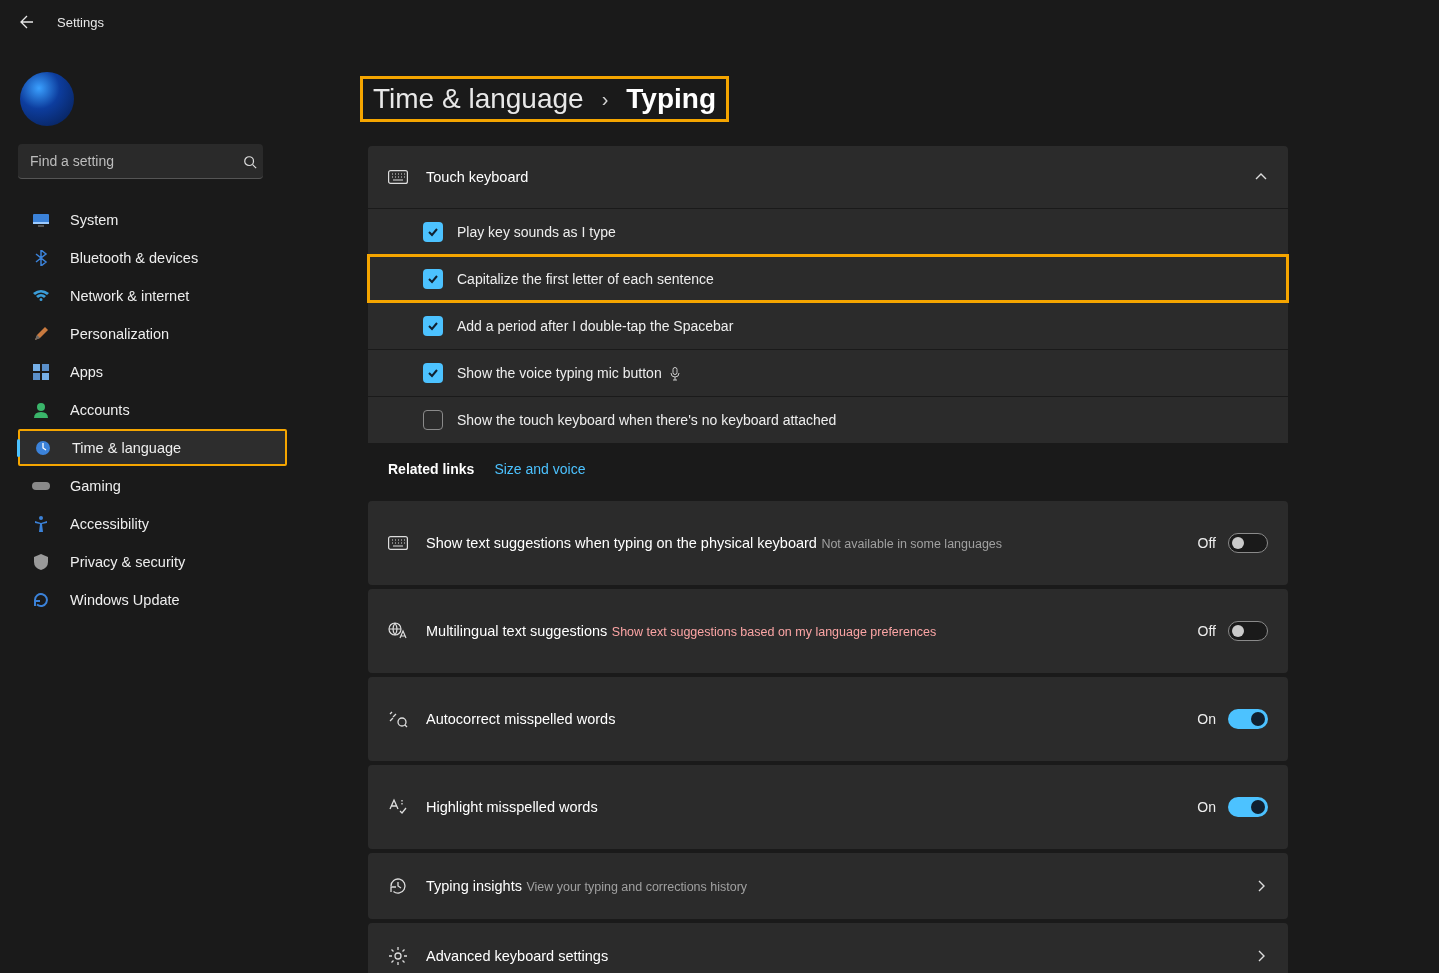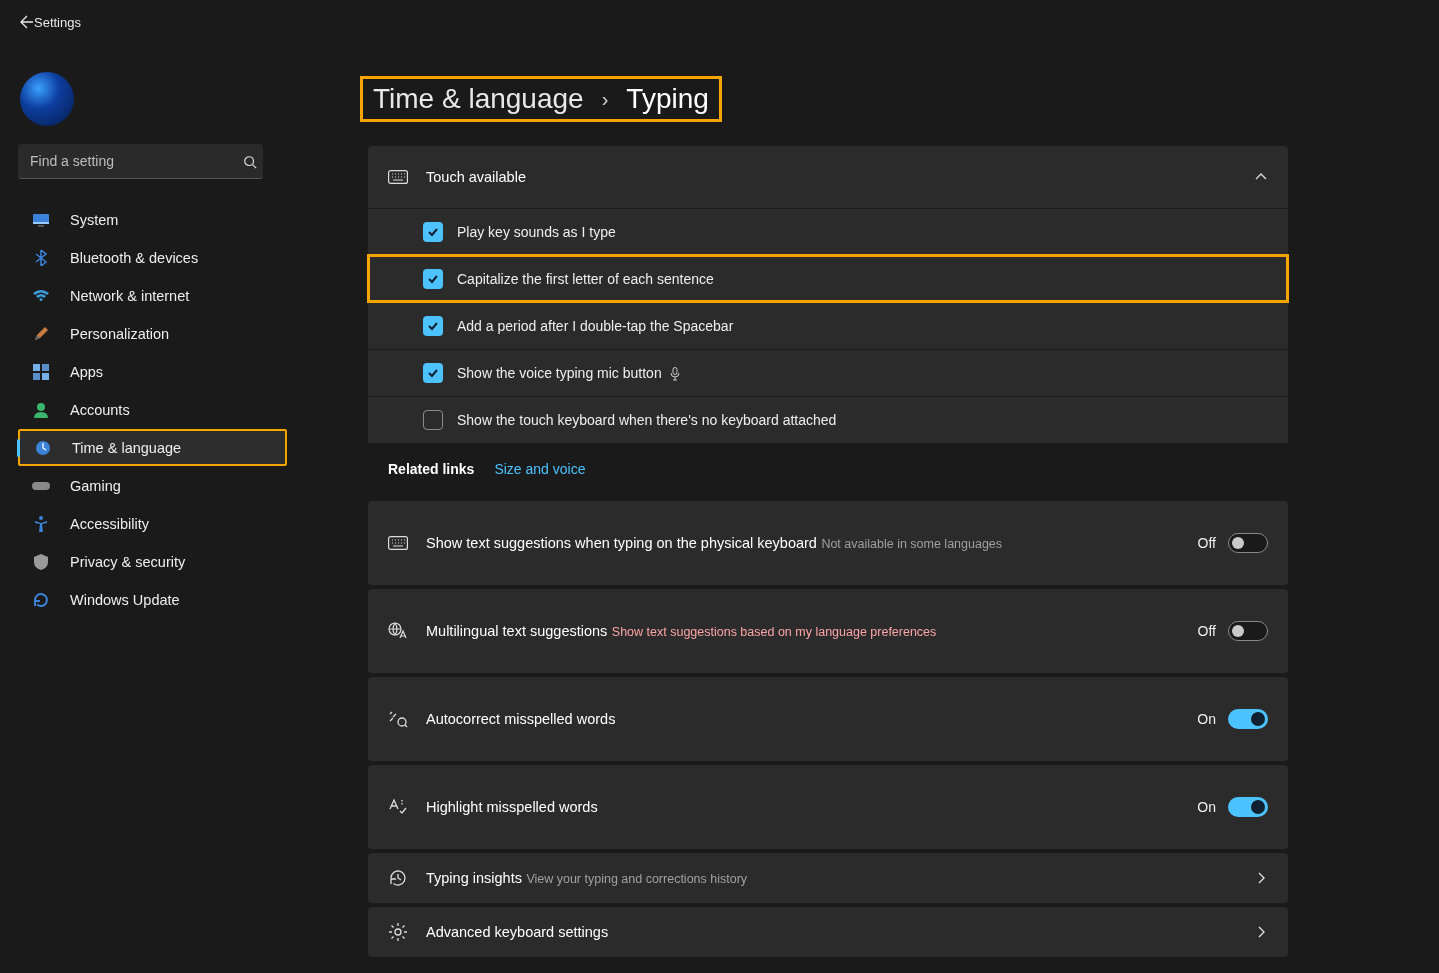--- a/index.html
+++ b/index.html
@@ -1,35 +1,35 @@
 <!DOCTYPE html>
 <html><head>
 <meta charset="utf-8">
 <style>
   *{box-sizing:border-box;margin:0;padding:0;font-family:"Segoe UI",Arial,sans-serif;}
   body{background:#1a1a1a;color:#fff;width:1439px;height:973px;overflow:hidden;position:relative;}
-  .titlebar{display:flex;align-items:center;gap:0;padding:14px 18px; font-size:13px;color:#e8e8e8;}
+  .titlebar{display:flex;align-items:center;gap:23px;padding:14px 18px; font-size:13px;color:#e8e8e8;}
   .back-arrow{width:16px;height:16px;display:flex;align-items:center;justify-content:center;color:#e8e8e8;cursor:pointer;}
   .layout{display:flex;}
   .sidebar{width:305px;padding:0 18px 18px 18px;}
   .avatar{width:54px;height:54px;border-radius:50%;background:radial-gradient(circle at 35% 30%,#3aa0ff 0%,#0d3d9e 40%,#061b4a 100%);margin:28px 0 18px 2px;}
   .search{position:relative;margin-bottom:22px;}
   .search input{width:245px;height:35px;border:none;border-radius:4px;background:#2a2a2a;color:#d946ef;padding:0 36px 0 12px;font-size:14px;border-bottom:1px solid #555;}
   .search input::placeholder{color:#bdbdbd;}
   .search .sicon{position:absolute;right:30px;top:50%;transform:translateY(-50%);color:#ddd;}
   .nav{display:flex;flex-direction:column;gap:1px;position:relative;}
   .nav-item{display:flex;align-items:center;gap:20px;height:37px;padding:0 14px;border-radius:4px;font-size:14.5px;color:#eee;cursor:pointer;}
   .nav-item .nicon{width:18px;height:18px;display:flex;align-items:center;justify-content:center;font-size:15px;}
   .nav-item.active{background:#2d2d2d;}
   .nav-item.active::before{content:"";position:absolute;left:-1px;width:3px;height:18px;background:#4cc2ff;border-radius:2px;}
   .nav-highlight{border:2px solid #f5a500;border-radius:2px;}
   .main{flex:1;padding:32px 50px 20px 63px;overflow:auto;}
   .breadcrumb{display:inline-flex;align-items:center;gap:18px;font-size:28px;font-weight:400;color:#e8e8e8;padding:4px 10px;margin-bottom:24px;margin-left:-8px;}
   .bc-highlight{border:3px solid #f5a500;}
-  .bc-current{font-weight:400;color:#fff;}
+  .bc-current{font-weight:700;color:#fff;}
   .bc-sep{font-size:20px;color:#d5d5d5;}
   .panel{width:920px;}
   .card{background:#2b2b2b;border-radius:4px;margin-bottom:4px;}
   .card-head{display:flex;align-items:center;gap:18px;padding:0 20px;height:62px;cursor:pointer;}
   .card-head .cicon{width:20px;color:#ddd;display:flex;justify-content:center;}
   .card-head .label{flex:1;font-size:14.5px;color:#fff;}
   .chev{color:#ddd;}
   .checkrow{display:flex;align-items:center;gap:14px;height:47px;padding:0 20px 0 55px;background:#2b2b2b;border-top:1px solid #1a1a1a;font-size:14px;color:#eee;}
   .checkrow.hl{outline:3px solid #f5a500;outline-offset:-2px;}
   .chk{width:20px;height:20px;border-radius:4px;display:flex;align-items:center;justify-content:center;flex-shrink:0;}
@@ -42,21 +42,21 @@
   .related .link{color:#4cc2ff;cursor:pointer;}
   .togglerow{display:flex;align-items:center;gap:18px;padding:0 20px;height:84px;background:#2b2b2b;border-radius:4px;margin-bottom:4px;}
   .togglerow .cicon{width:20px;color:#ddd;display:flex;justify-content:center;}
   .toggle-wrap{display:flex;align-items:center;gap:12px;}
   .toggle-state{font-size:14px;color:#eee;}
   .switch{width:40px;height:20px;border-radius:10px;position:relative;cursor:pointer;}
   .switch.off{background:#1a1a1a;border:1px solid #8a8a8a;}
   .switch.off .knob{width:12px;height:12px;border-radius:50%;background:#cacaca;position:absolute;left:3px;top:3px;}
   .switch.on{background:#4cc2ff;}
   .switch.on .knob{width:14px;height:14px;border-radius:50%;background:#102030;position:absolute;right:3px;top:3px;}
-  .linkrow{display:flex;align-items:center;gap:18px;padding:0 20px;height:50px;background:#2b2b2b;border-radius:4px;margin-bottom:4px;cursor:pointer;}
+  .linkrow{display:flex;align-items:center;gap:18px;padding:0 20px;height:66px;background:#2b2b2b;border-radius:4px;margin-bottom:4px;cursor:pointer;}
   .linkrow .cicon{width:20px;color:#ddd;}
   svg{display:block;}
 </style>
 </head>
 <body>
 
 <div class="titlebar">
   <span class="back-arrow">
     <svg width="16" height="16" viewBox="0 0 16 16" fill="none" stroke="currentColor" stroke-width="1.3">
         <path d="M9 2 L3 8 L9 14 M3 8 H15"></path>
@@ -188,21 +188,21 @@
 
     <div class="panel">
       <div class="card">
         <div class="card-head">
           <span class="cicon">
             <svg width="20" height="14" viewBox="0 0 20 14" fill="none" stroke="currentColor" stroke-width="1.2">
                 <rect x="0.6" y="0.6" width="18.8" height="12.8" rx="2"></rect>
                 <path d="M4 4h1M7 4h1M10 4h1M13 4h1M16 4h1 M4 7h1M7 7h1M10 7h1M13 7h1M16 7h1 M5 10h10"></path>
               </svg>
           </span>
-          <span class="label">Touch available</span>
+          <span class="label">Touch keyboard</span>
           <span class="chev">
             <svg width="14" height="14" viewBox="0 0 14 14" fill="none" stroke="currentColor" stroke-width="1.4">
                 <path d="M2 9 L7 4 L12 9"></path>
               </svg>
           </span>
         </div>
 
         <div class="checkrow">
           <span class="chk on">
               <svg width="12" height="12" viewBox="0 0 12 12" fill="none" stroke="currentColor" stroke-width="2">

